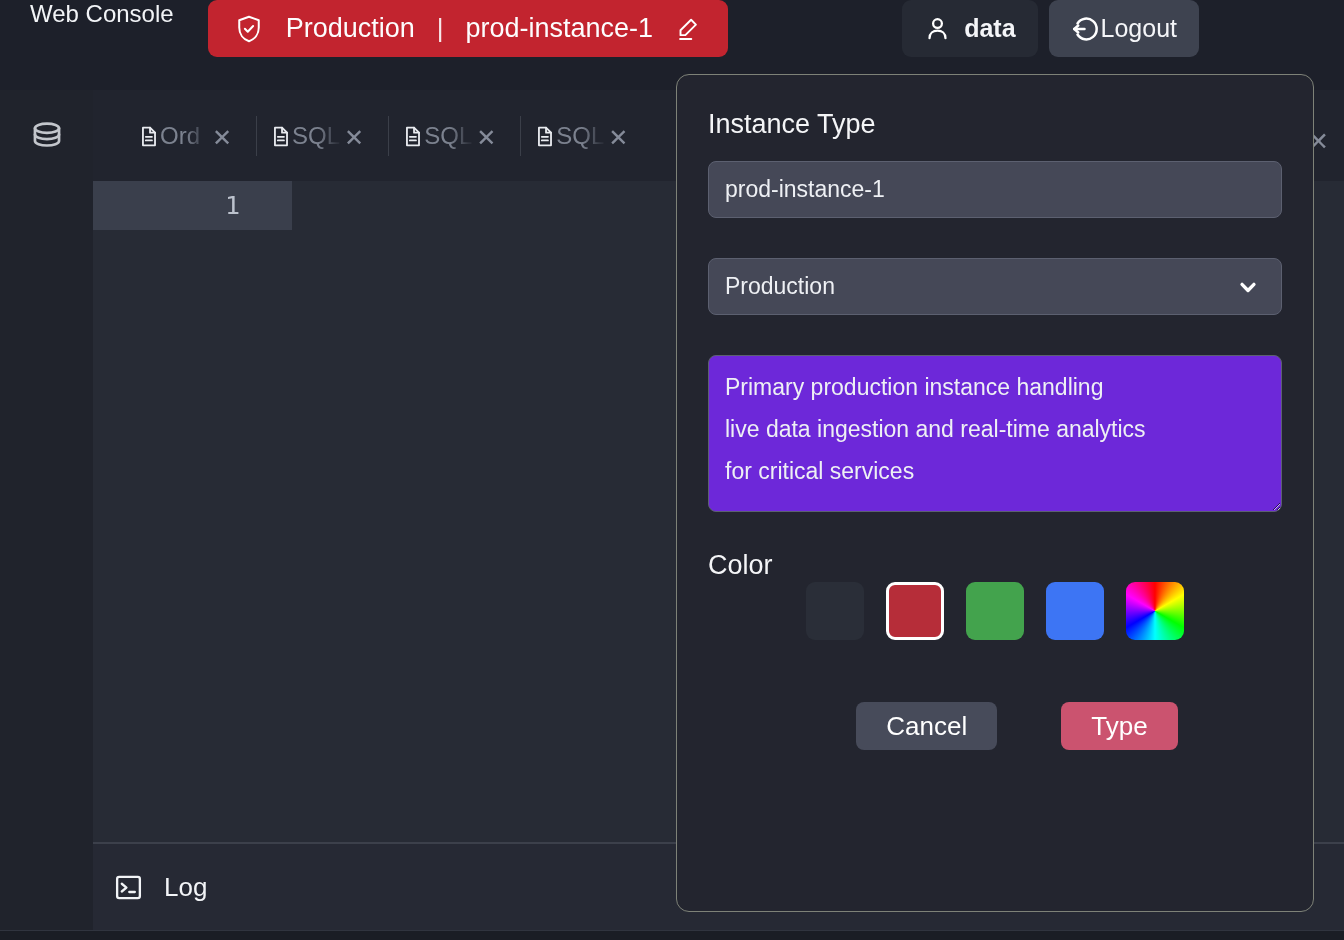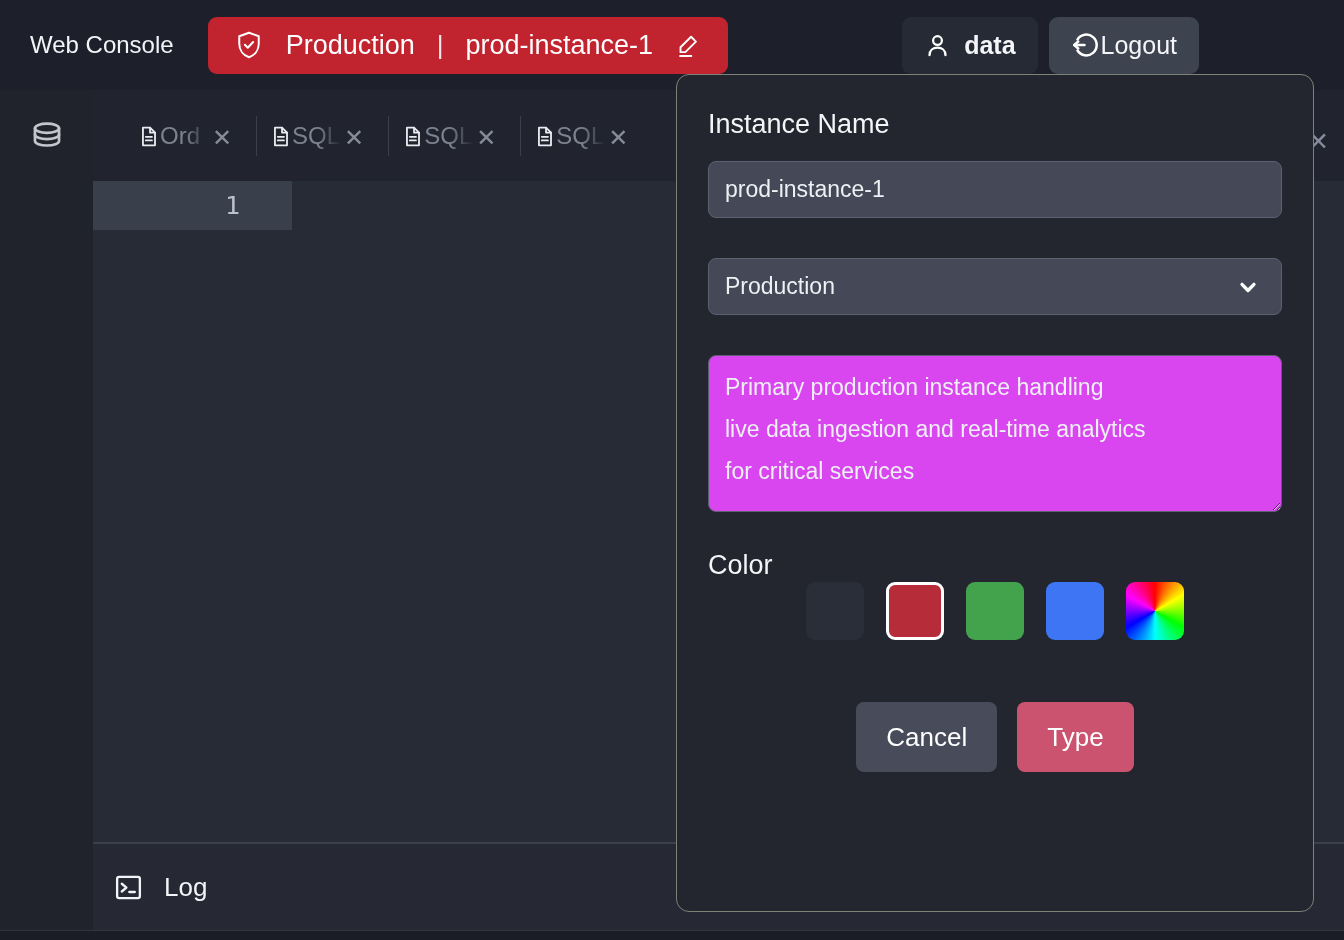--- a/index.html
+++ b/index.html
@@ -9,21 +9,21 @@
     background:#1d202a;
     font-family:"Liberation Sans", sans-serif;
     overflow:hidden;
     position:relative;
     color:#eef0f4;
   }
   svg { display:block; }
 
   
   .topbar {
-    height:90px; display:flex; align-items:center;
+    height:90px; display:flex; align-items:flex-start;
     background:#1d202a;
   }
   .app-title { margin-left:30px; font-size:24px; color:#f2f4f7; white-space:nowrap; }
   .instance-badge {
     margin-left:34px; height:57px; border-radius:9px;
     background:#c2242f; color:#fdfdfe;
     display:flex; align-items:center; gap:22px;
     padding:0 26px; font-size:27px; cursor:pointer;
   }
   .badge-sep { font-size:26px; font-weight:300; opacity:.9; }
@@ -94,32 +94,32 @@
     font-family:"Liberation Sans", sans-serif;
     padding:0 16px; margin-bottom:40px; outline:none;
   }
   .select-box {
     width:100%; height:57px; background:#454857; border:1px solid #5c6070;
     border-radius:8px; display:flex; align-items:center; justify-content:space-between;
     padding:0 20px 0 16px; margin-bottom:40px; cursor:pointer;
   }
   .select-value { font-size:23px; color:#eef0f4; }
   .desc-area {
-    width:100%; height:157px; background:#d946ef; border:1px solid #5c6070;
+    width:100%; height:157px; background:#6d28d9; border:1px solid #5c6070;
     border-radius:8px; color:#eef0f4; font-size:23px; line-height:42px;
     font-family:"Liberation Sans", sans-serif;
     padding:10px 16px; margin-bottom:36px; outline:none; display:block;
   }
   .swatch-row { display:flex; justify-content:center; gap:22px; }
   .swatch { width:58px; height:58px; border-radius:9px; cursor:pointer; }
   .swatch.selected { border:3px solid #ffffff; }
   .btn-row { margin-top:62px; display:flex; justify-content:center; gap:20px; }
   .btn {
-    height:70px; border:none; border-radius:8px; font-size:26px; color:#ffffff;
-    font-family:"Liberation Sans", sans-serif; padding:0 30px; cursor:pointer;
+    height:48px; border:none; border-radius:8px; font-size:26px; color:#ffffff;
+    font-family:"Liberation Sans", sans-serif; padding:0 30px; cursor:pointer;margin-left:44px;
   }
   .btn.cancel { background:#474b5a; }
   .btn.save { background:#cb536f; }
 </style>
 </head>
 <body>
 
 <div class="topbar">
   <div class="app-title">Web Console</div>
 
@@ -253,21 +253,21 @@
 
   </div>
 </div>
 
 <div class="bottom-strip"></div>
 
 <span class="overflow-close">✕</span>
 
 <div class="popover">
 
-  <div class="field-label">Instance Name</div>
+  <div class="field-label">Instance Type</div>
   <input class="text-input" type="text" value="prod-instance-1" style="">
 
   <div class="select-box">
     <span class="select-value">Production</span>
     <span>
       <svg width="26" height="26" viewBox="0 0 24 24" fill="none" stroke="#ffffff" stroke-width="3.1" stroke-linecap="round" stroke-linejoin="round">
         <path d="M6.5 9.6 L12 15.2 L17.5 9.6"></path>
       </svg>
     </span>
   </div>

